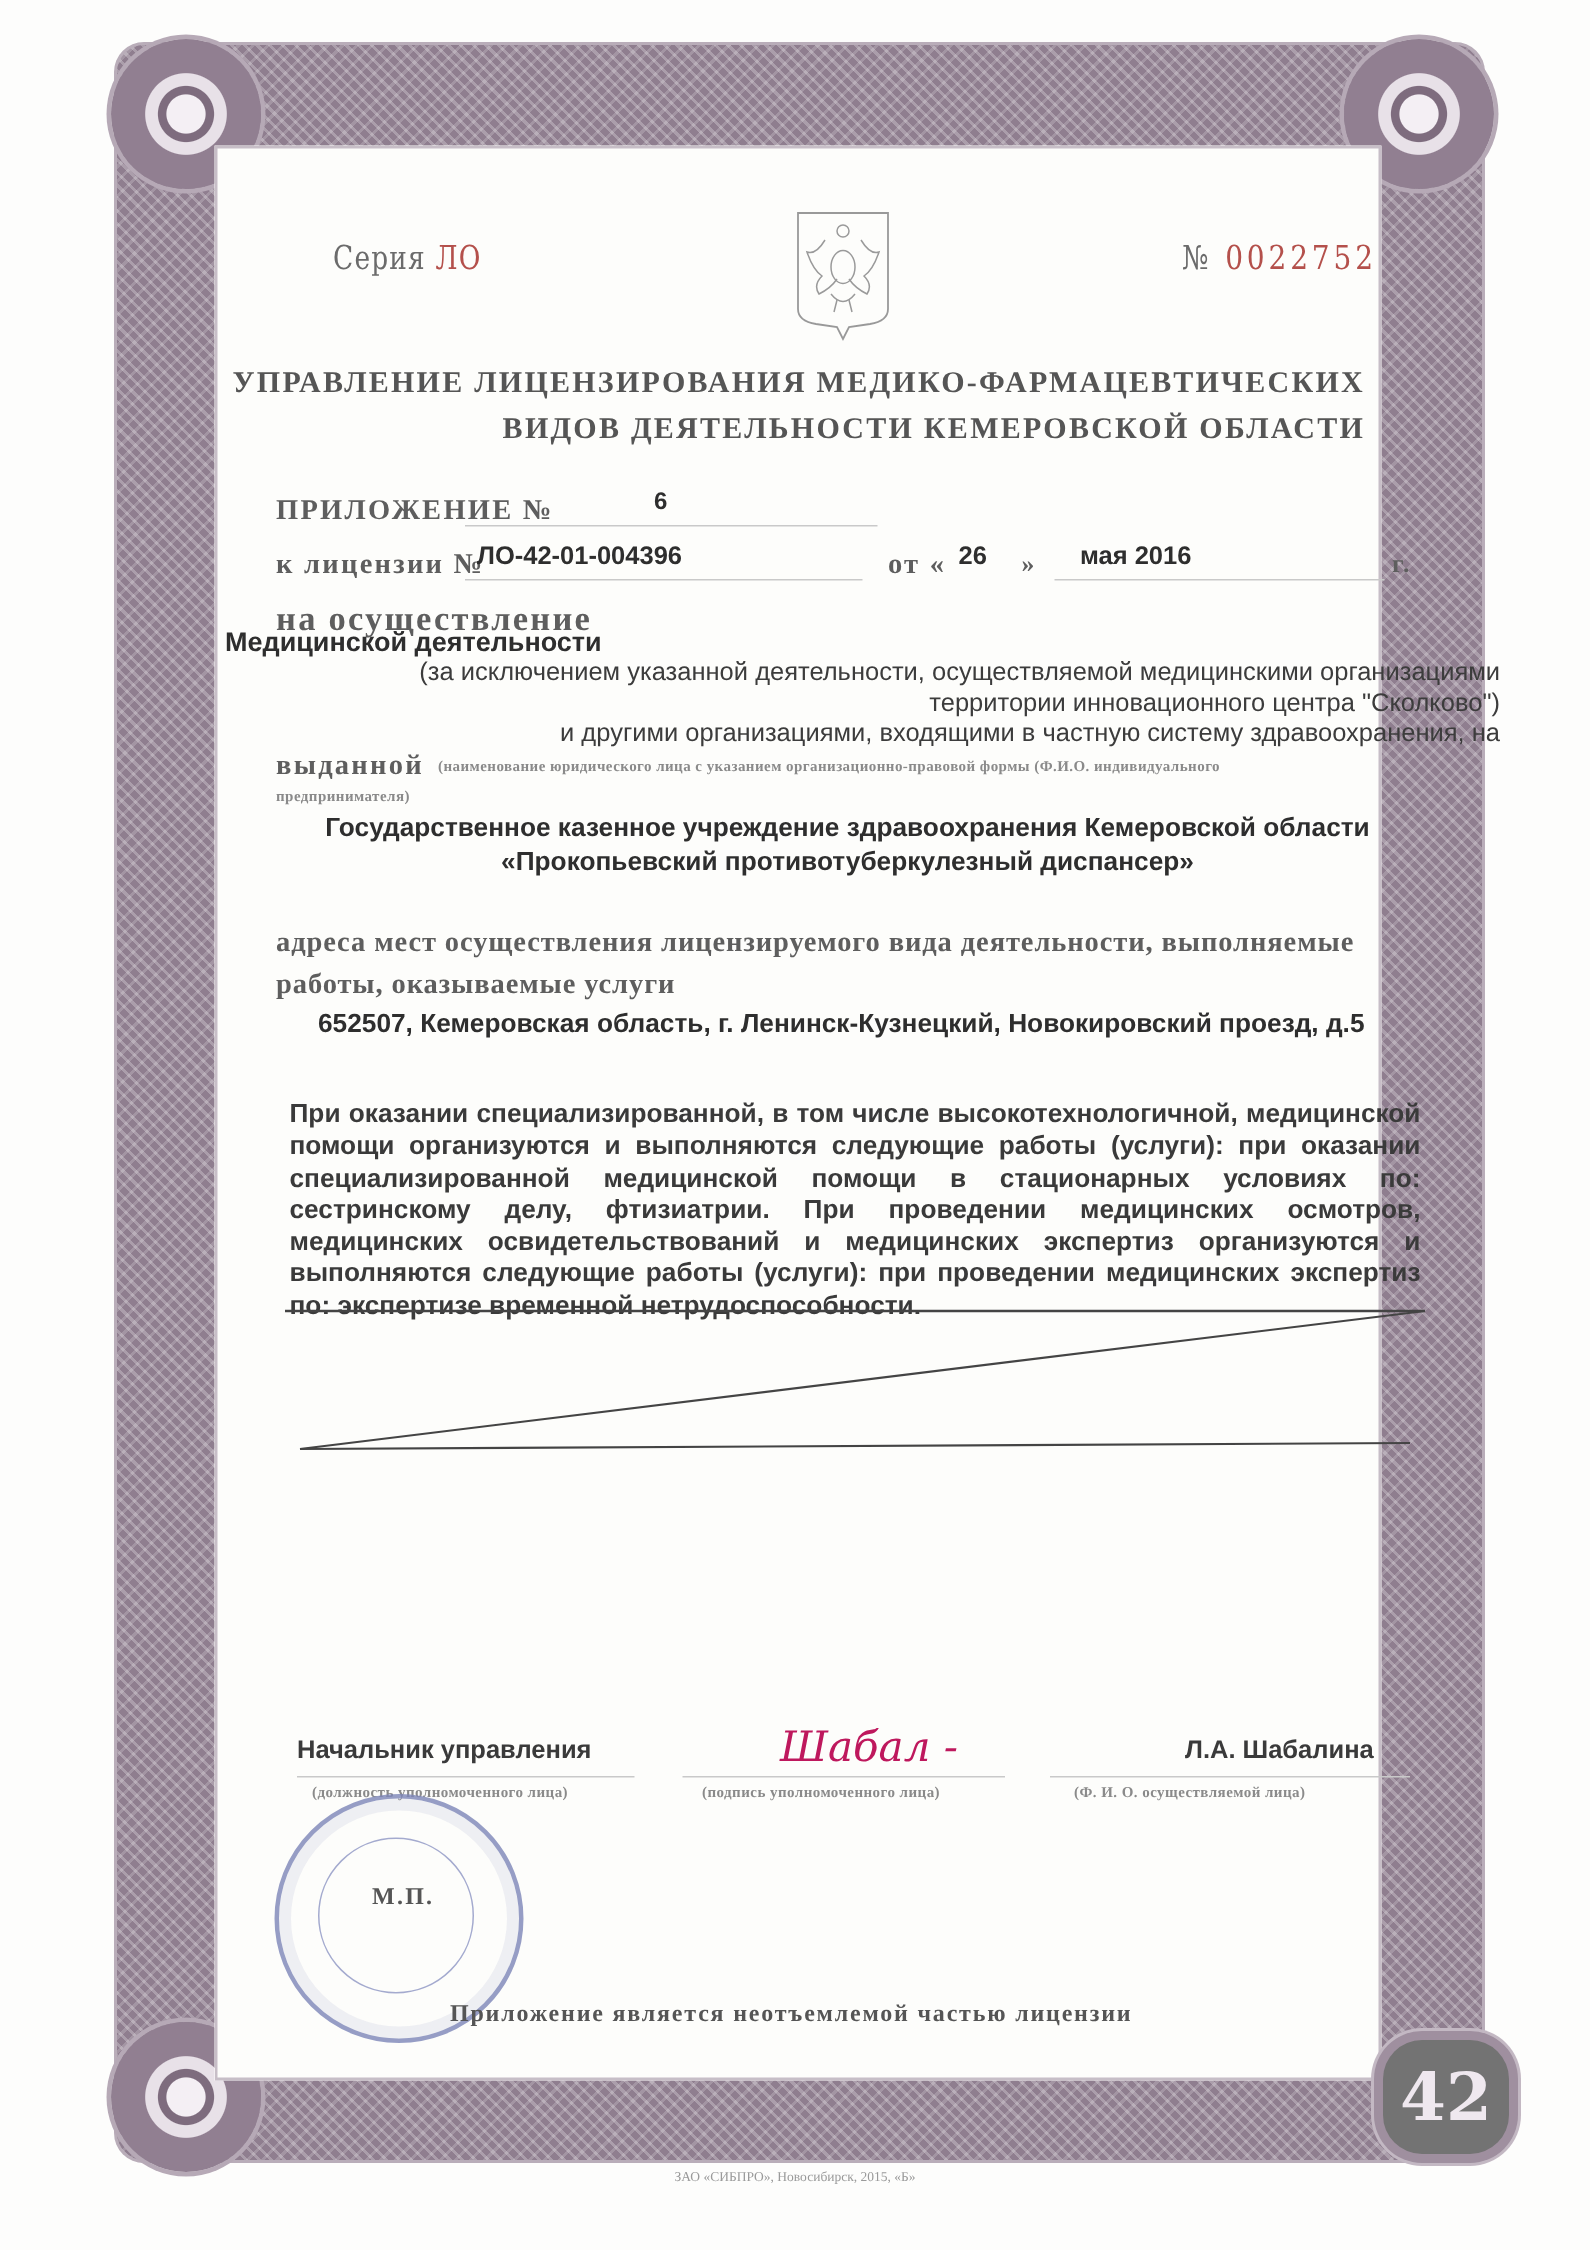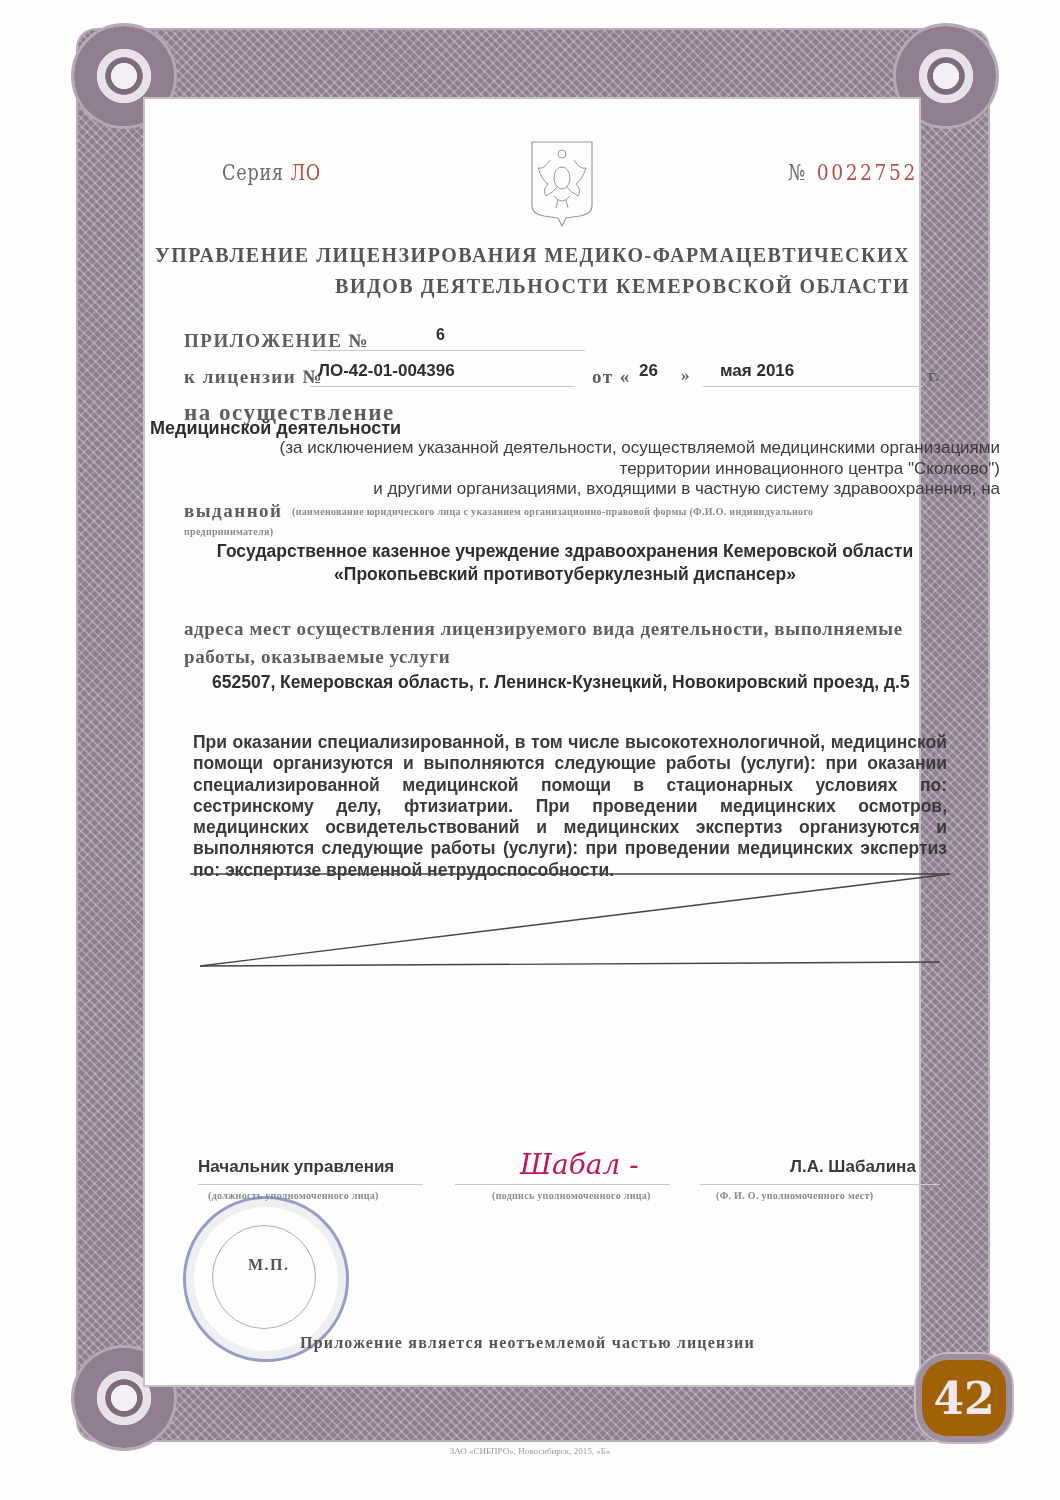--- a/index.html
+++ b/index.html
@@ -25,21 +25,21 @@
   .corner {
     position: absolute; width: 100px; height: 100px; border-radius: 50%;
     background: radial-gradient(circle, #f4eff4 0 18%, #7e6c7e 19% 26%, #e8e1e8 27% 38%, #917f91 39% 100%);
     box-shadow: 0 0 0 3px #b6a9b6;
   }
   .corner.tl { left: 74px; top: 26px; }
   .corner.tr { left: 896px; top: 26px; }
   .corner.bl { left: 74px; top: 1348px; }
   .page-badge {
     position: absolute; left: 922px; top: 1360px; width: 84px; height: 76px;
-    background: #a16207; border-radius: 26px;
+    background: #737373; border-radius: 26px;
     box-shadow: 0 0 0 6px #9f8f9f, 0 0 0 8px #c3b8c3;
     color: #efe8ef; font-family: "DejaVu Serif", serif; font-size: 44px; font-weight: bold;
     display: flex; align-items: center; justify-content: center;
   }
   .printer {
     position: absolute; left: 0; width: 1060px; top: 1446px; text-align: center;
     font-family: "Liberation Serif", serif; font-size: 9px; color: #9a9a9a;
   }
 
   
@@ -167,25 +167,25 @@
   <line x1="760" y1="4" x2="10" y2="96" stroke="#444" stroke-width="1.4"></line>
   <line x1="10" y1="96" x2="750" y2="92" stroke="#444" stroke-width="1.4"></line>
 </svg>
 
 <div class="abs fill" style="left:198px; top:1157px; font-size:17px; color:#3a3a3a;">Начальник управления</div>
 <div class="uline" style="left:198px; top:1184px; width:225px;"></div>
 <div class="abs small-caption" style="left:208px; top:1190px;">(должность уполномоченного лица)</div>
 
 <div class="abs" style="left:520px; top:1148px; font-family:'DejaVu Serif', serif; font-style:italic; font-size:28px; color:#be185d;">Шабал -</div>
 <div class="uline" style="left:455px; top:1184px; width:215px;"></div>
-<div class="abs small-caption" style="left:492px; top:1190px;">(подпись уполномоченного лица)</div>
+<div class="abs small-caption" style="left:468px; top:1190px;">(подпись уполномоченного лица)</div>
 
 <div class="abs fill" style="left:790px; top:1157px; font-size:17px; color:#3a3a3a;">Л.А. Шабалина</div>
 <div class="uline" style="left:700px; top:1184px; width:240px;"></div>
-<div class="abs small-caption" style="left:716px; top:1190px;">(Ф. И. О. уполномоченного мест)</div>
+<div class="abs small-caption" style="left:716px; top:1190px;">(Ф. И. О. осуществляемой лица)</div>
 
 <div class="abs stamp">
   <div class="stamp-inner"></div>
 </div>
 <div class="abs lbl" style="left:248px; top:1256px; font-size:16px; color:#555;">М.П.</div>
 
 <div class="abs lbl" style="left:300px; top:1334px; font-size:16px; color:#555; letter-spacing:1.2px;">Приложение является неотъемлемой частью лицензии</div>
 <div class="printer">ЗАО «СИБПРО», Новосибирск, 2015, «Б»</div>
 
 </body></html>

